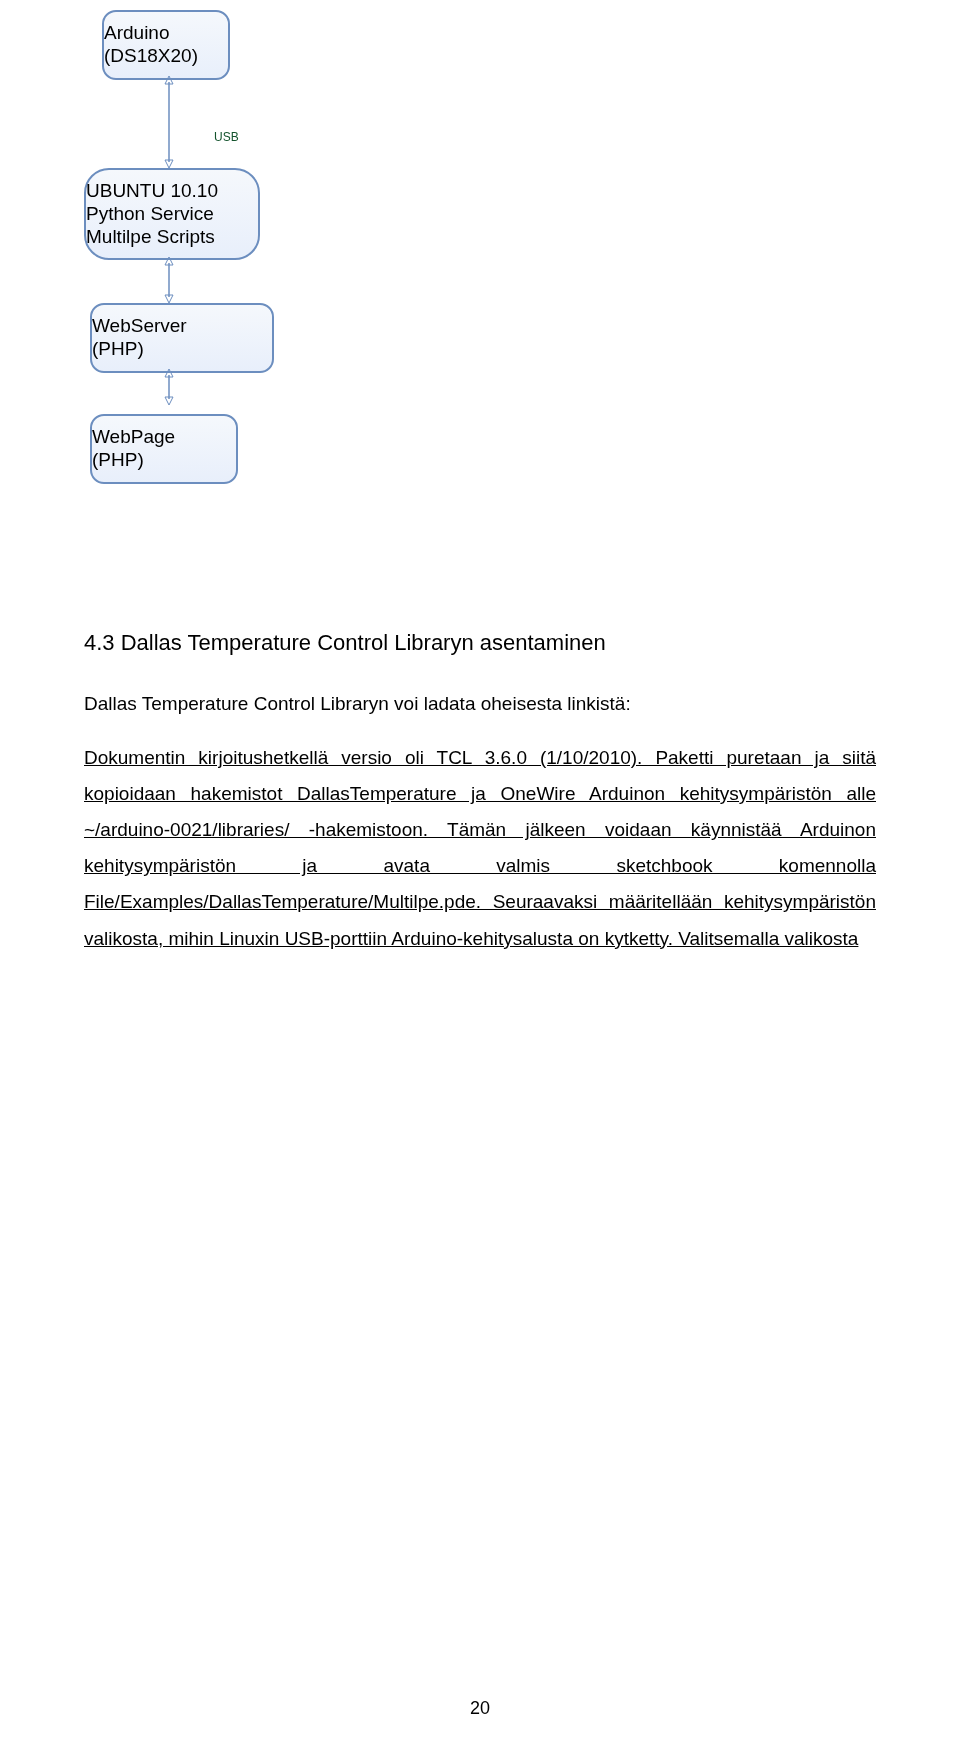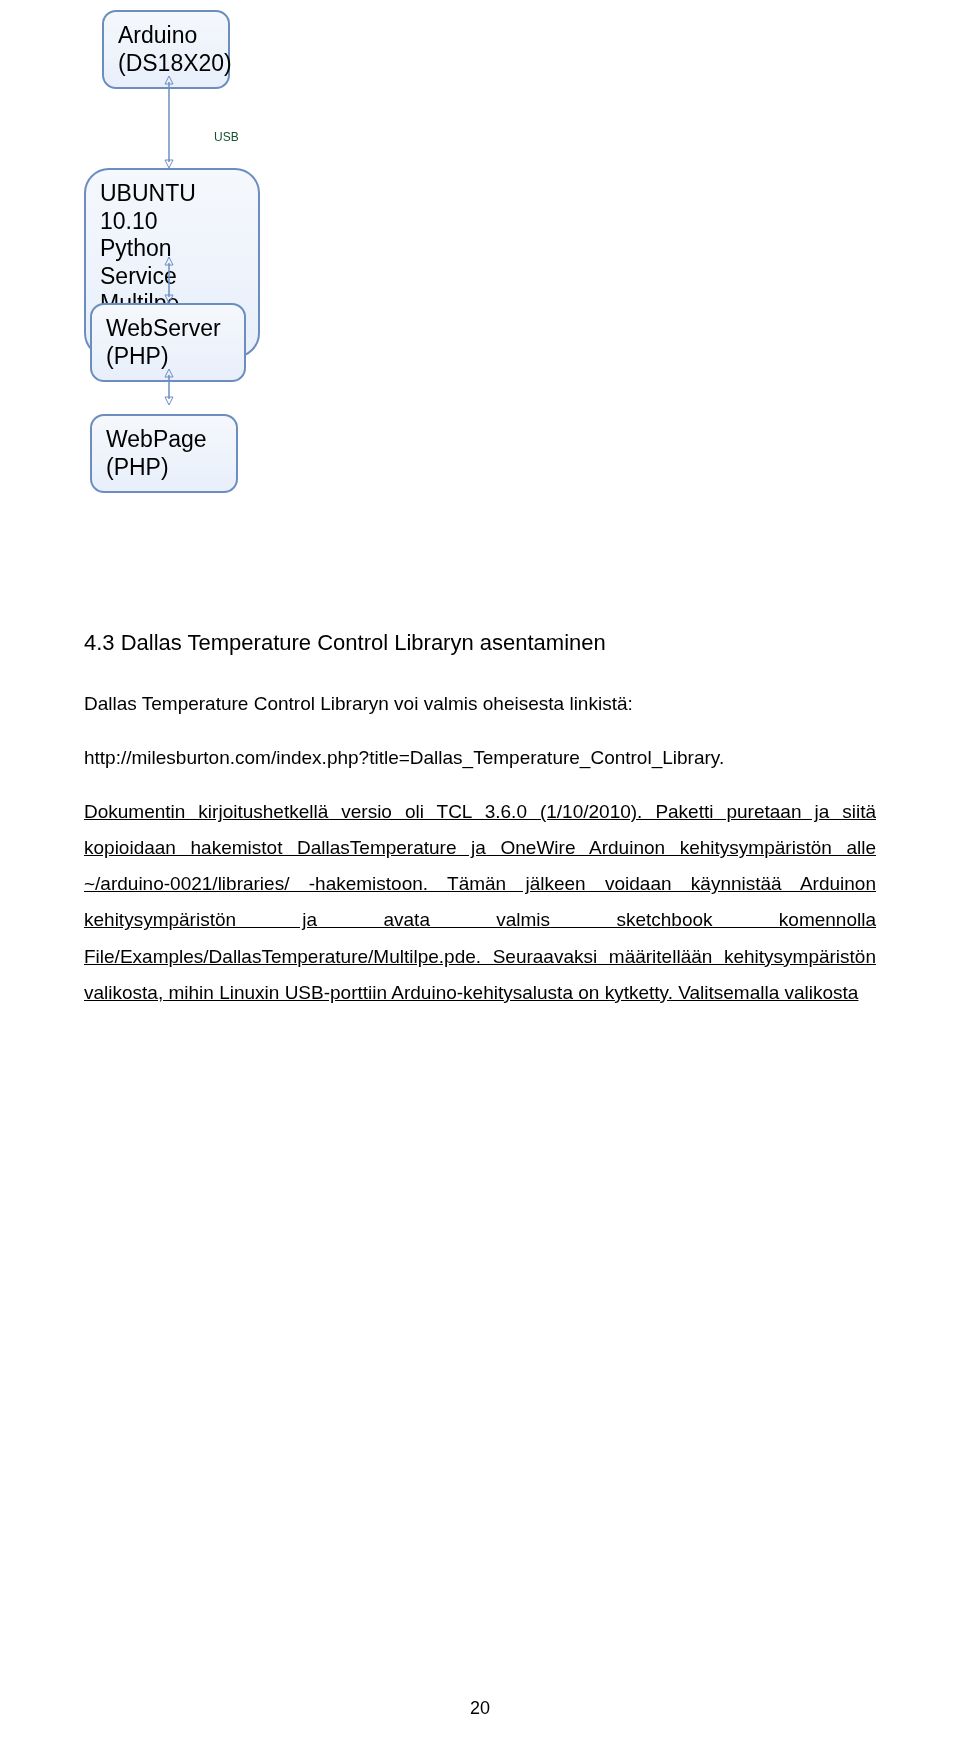--- a/index.html
+++ b/index.html
@@ -22,22 +22,22 @@
     padding-top: 0;
     width: 300px;
     height: 580px;
   }
   .node {
     position: absolute;
     border: 2px solid #6c8ebf;
     border-radius: 14px;
     background: linear-gradient(#f5f8fc, #e8effb);
     box-sizing: border-box;
-    padding: 10px 14px;
-    font-size: 23px;
+    padding: 10px 0;
+    font-size: 19px;
     color: #000;
   }
   .node-line { display:block; line-height:1.2; }
   .usb-label {
     position: absolute;
     font-size: 12px;
     color: #14532d;
   }
   .figure-caption {
     font-style: italic;
@@ -97,44 +97,41 @@
       <span class="node-line">Python Service</span>
       <span class="node-line">Multilpe Scripts</span>
     </div>
 
     <svg class="connector" style="left:80px; top:257px;" width="10" height="46">
       <line x1="5" y1="6" x2="5" y2="40" stroke="#6c8ebf" stroke-width="1.5"></line>
       <polygon points="5,0 1,8 9,8" fill="none" stroke="#6c8ebf" stroke-width="1"></polygon>
       <polygon points="5,46 1,38 9,38" fill="none" stroke="#6c8ebf" stroke-width="1"></polygon>
     </svg>
 
-    <div class="node" style="left:6px; top:303px; width:156px;">
+    <div class="node" style="left:6px; top:303px; width:184px;">
       <span class="node-line">WebServer</span>
       <span class="node-line">(PHP)</span>
     </div>
 
     <svg class="connector" style="left:80px; top:369px;" width="10" height="36">
       <line x1="5" y1="6" x2="5" y2="30" stroke="#6c8ebf" stroke-width="1.5"></line>
       <polygon points="5,0 1,8 9,8" fill="none" stroke="#6c8ebf" stroke-width="1"></polygon>
       <polygon points="5,36 1,28 9,28" fill="none" stroke="#6c8ebf" stroke-width="1"></polygon>
     </svg>
 
     <div class="node" style="left:6px; top:414px; width:148px;">
       <span class="node-line">WebPage</span>
       <span class="node-line">(PHP)</span>
     </div>
 
   </div>
 
 
   <div class="section-heading">4.3 Dallas Temperature Control Libraryn asentaminen</div>
 
-  <p class="body-text" style="text-align:left;">Dallas Temperature Control Libraryn voi valmis oheisesta linkistä:</p>
+  <p class="body-text" style="text-align:left;">Dallas Temperature Control Libraryn voi ladata oheisesta linkistä:</p>
 
-  <p class="body-text" style="text-align:left;">
-    <span style="text-decoration:none; color:#000;">http://milesburton.com/index.php?title=Dallas_Temperature_Control_Library</span><span>.</span>
-  </p>
 
   <p class="body-text justify-full">Dokumentin kirjoitushetkellä versio oli TCL 3.6.0 (1/10/2010). Paketti puretaan ja siitä kopioidaan hakemistot DallasTemperature ja OneWire Arduinon kehitysympäristön alle ~/arduino-0021/libraries/ -hakemistoon. Tämän jälkeen voidaan käynnistää Arduinon kehitysympäristön ja avata valmis sketchbook komennolla File/Examples/DallasTemperature/Multilpe.pde. Seuraavaksi määritellään kehitysympäristön valikosta, mihin Linuxin USB-porttiin Arduino-kehitysalusta on kytketty. Valitsemalla valikosta</p>
 
   <div class="page-num">20</div>
 
 </div>
 
 </body></html>

